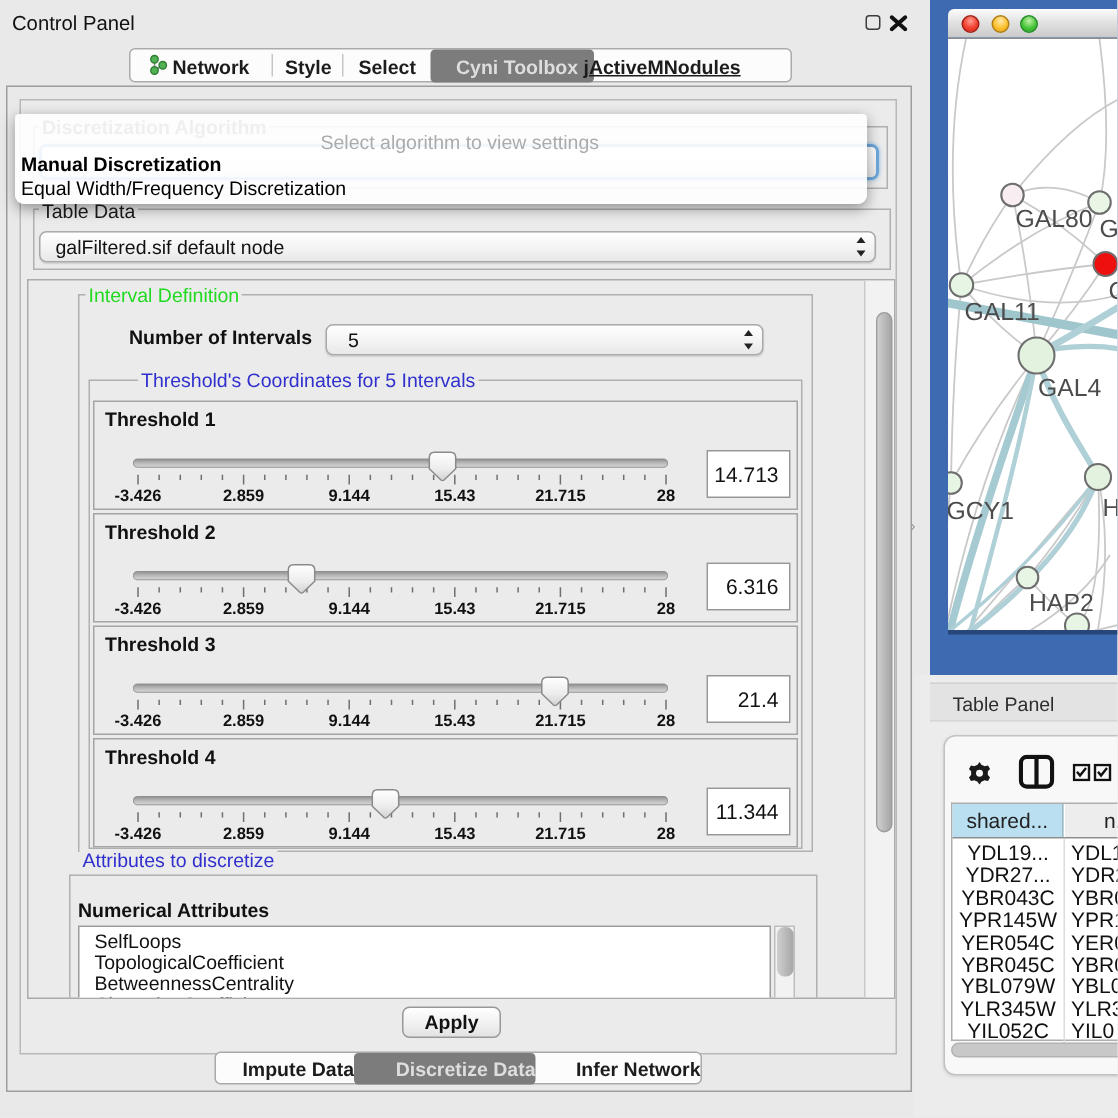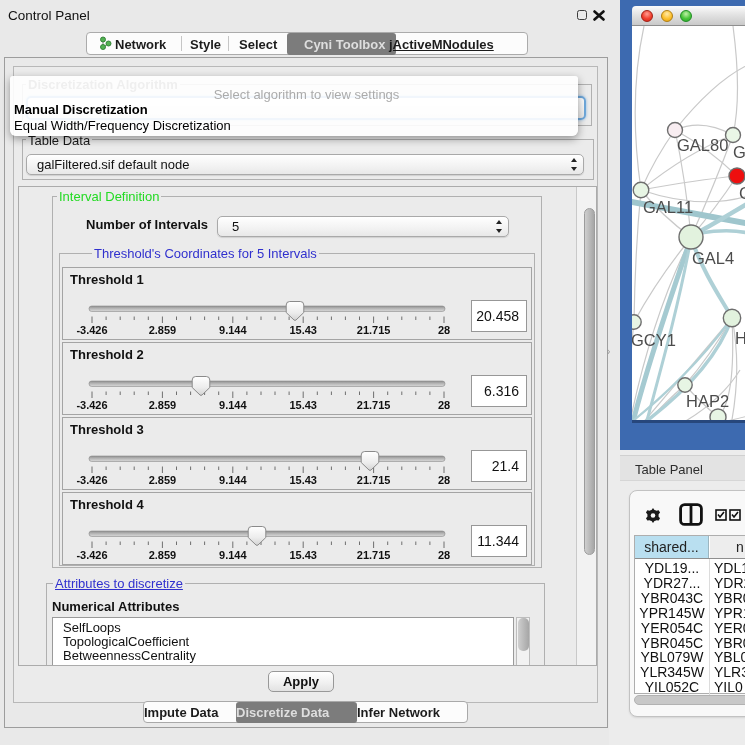--- a/index.html
+++ b/index.html
@@ -6,21 +6,21 @@
 .abs { position:absolute; }
 .combo { position:absolute; background:linear-gradient(#ffffff,#f2f2f2 60%,#e8e8e8); border:1px solid #a9a9a9; border-radius:5px; box-shadow:0 1px 1px rgba(0,0,0,0.12); font-size:13px; color:#111; }
 .stepper { position:absolute; right:5px; top:50%; margin-top:-6.5px; width:7px; height:13px; }
 .stepper:before { content:""; position:absolute; left:0; top:0; border-left:3.5px solid transparent; border-right:3.5px solid transparent; border-bottom:4.5px solid #222; }
 .stepper:after { content:""; position:absolute; left:0; bottom:0; border-left:3.5px solid transparent; border-right:3.5px solid transparent; border-top:4.5px solid #222; }
 .gtitle { position:absolute; font-size:13px; background:#ebebeb; padding:0 2px; white-space:nowrap; }
 .tpanel { position:absolute; left:62px; width:470px; height:73px; border:1px solid #a4a4a4; background:#ebebeb; }
 .tlabel { position:absolute; left:7px; top:4px; font-size:13px; font-weight:bold; color:#111; }
 .tval { position:absolute; left:408px; top:32px; width:56px; height:32px; background:#fff; border:1px solid #979797; font-size:14px; color:#111; text-align:right; line-height:30px; padding-right:7px; }
 .tabtxt { top:37px; font-size:13px; font-weight:bold; color:#1c1c1c; white-space:nowrap; }
-.btabtxt { top:705px; font-size:13px; font-weight:bold; color:#1c1c1c; white-space:nowrap; text-align:left; }
+.btabtxt { top:705px; font-size:13px; font-weight:bold; color:#1c1c1c; white-space:nowrap; text-align:right; }
 </style></head>
 <body>
 
 <div class="abs" style="left:8px;top:8px;font-size:13.5px;color:#111;">Control Panel</div>
 <div class="abs" style="left:577px;top:10px;width:10px;height:10px;border:1.6px solid #3c3c3c;border-radius:2.5px;"></div>
 <svg class="abs" style="left:593px;top:10px;" width="12" height="11" xmlns="http://www.w3.org/2000/svg">
     <path d="M1.5 1.5 L10.5 9.5 M10.5 1.5 L1.5 9.5" stroke="#111" stroke-width="2.6" stroke-linecap="round"></path>
   </svg>
 
 <div class="abs" style="left:86px;top:32px;width:442px;height:23px;background:#fcfcfc;border:1px solid #ababab;border-radius:4px;"></div>
@@ -114,21 +114,21 @@
           <g font-family="Liberation Sans, sans-serif" font-size="11" font-weight="bold" fill="#111">
             <text x="29.0" y="66" text-anchor="middle">-3.426</text>
             <text x="99.4" y="66" text-anchor="middle">2.859</text>
             <text x="169.8" y="66" text-anchor="middle">9.144</text>
             <text x="240.2" y="66" text-anchor="middle">15.43</text>
             <text x="310.6" y="66" text-anchor="middle">21.715</text>
             <text x="381.0" y="66" text-anchor="middle">28</text>
           </g>
           <path d="M 223.2 37 Q 223.2 33.5 226.7 33.5 L 237.3 33.5 Q 240.8 33.5 240.8 37 L 240.8 44.5 L 233.0 52 Q 232.0 52.8 231.0 52 L 223.2 44.5 Z" fill="url(#th)" stroke="#8a8a8a" stroke-width="1"></path>
         </svg>
- <div class="tval">20.458</div>
+ <div class="tval">14.713</div>
 </div>
 
 <div class="tpanel" style="top:342px;">
  <div class="tlabel">Threshold 2</div>
  <svg width="468" height="71" style="position:absolute;left:0;top:0;" xmlns="http://www.w3.org/2000/svg">
           <defs>
             <linearGradient id="tg" x1="0" y1="0" x2="0" y2="1">
               <stop offset="0" stop-color="#8f8f8f"></stop>
               <stop offset="0.5" stop-color="#b9b9b9"></stop>
               <stop offset="1" stop-color="#d9d9d9"></stop>
@@ -290,21 +290,21 @@
             <text x="310.6" y="66" text-anchor="middle">21.715</text>
             <text x="381.0" y="66" text-anchor="middle">28</text>
           </g>
           <path d="M 185.2 37 Q 185.2 33.5 188.7 33.5 L 199.3 33.5 Q 202.8 33.5 202.8 37 L 202.8 44.5 L 195.0 52 Q 194.0 52.8 193.0 52 L 185.2 44.5 Z" fill="url(#th)" stroke="#8a8a8a" stroke-width="1"></path>
         </svg>
  <div class="tval">11.344</div>
 </div>
   </div>
 
   <div class="abs" style="left:27px;top:396px;width:499px;height:96px;border:1px solid #b0b0b0;"></div>
-  <div class="gtitle" style="left:34px;top:389px;color:#3030ce;text-decoration:underline;">Attributes to discretize</div>
+  <div class="gtitle" style="left:34px;top:379px;color:#3030ce;">Attributes to discretize</div>
   <div class="abs" style="left:33px;top:412px;font-size:13px;font-weight:bold;color:#111;">Numerical Attributes</div>
   <div class="abs" style="left:33px;top:430px;width:462px;height:62px;background:#fff;border:1px solid #9a9a9a;font-size:13px;color:#111;">
      <div style="padding:3px 0 0 10px;line-height:14px;">SelfLoops<br>TopologicalCoefficient<br>BetweennessCentrality<br>ClusteringCoefficient</div>
   </div>
   <div class="abs" style="left:497px;top:430px;width:14px;height:62px;background:#f2f2f2;border:1px solid #bdbdbd;"></div>
   <div class="abs" style="left:498.5px;top:431px;width:11px;height:33px;border-radius:5px;background:linear-gradient(90deg,#cfcfcf,#a6a6a6);"></div>
 </div>
 
 <div class="abs" style="left:268px;top:671px;width:66px;height:21px;border:1px solid #989898;border-radius:5px;background:linear-gradient(#ffffff,#efefef 60%,#e2e2e2);font-size:13px;font-weight:bold;color:#111;text-align:center;line-height:19px;">Apply</div>
 

